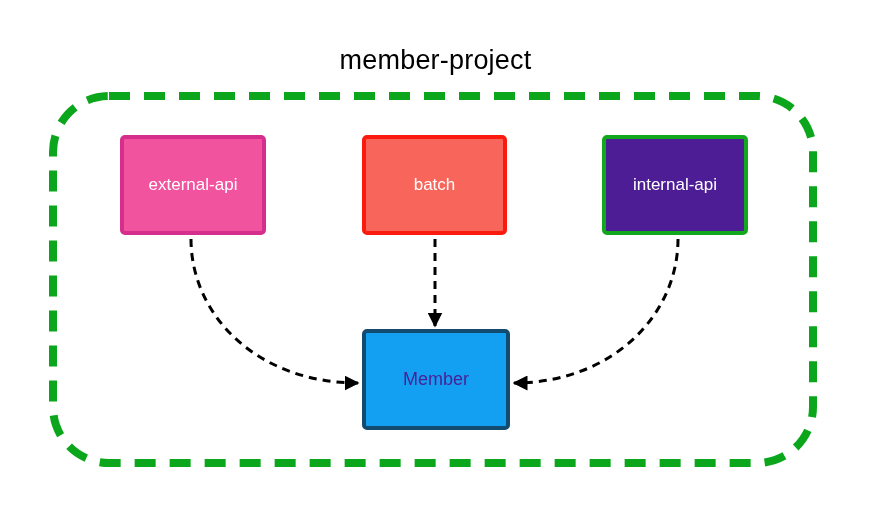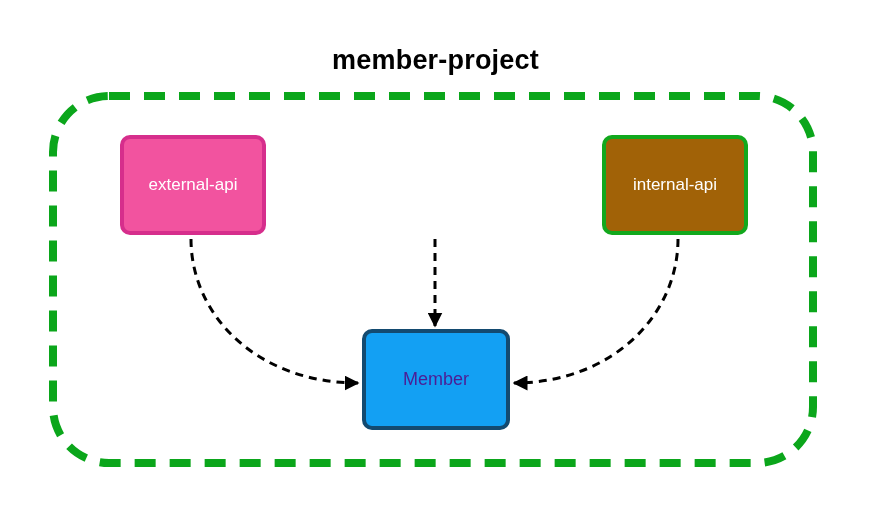--- a/index.html
+++ b/index.html
@@ -20,29 +20,29 @@
     left: 0;
     top: 0;
   }
   .diagram-title {
     position: absolute;
     top: 45px;
     left: 0;
     width: 871px;
     text-align: center;
     font-size: 27px;
-    font-weight: 700;
+    font-weight: 400;
     letter-spacing: 0.2px;
     color: #000000;
   }
   .node {
     position: absolute;
     box-sizing: border-box;
     border: 4px solid;
-    border-radius: 10px;
+    border-radius: 5px;
     display: flex;
     align-items: center;
     justify-content: center;
     font-size: 17px;
     font-weight: 400;
   }
   .node span { pointer-events: none; }
   .node-external { left: 120px; top: 135px; width: 146px; height: 100px; }
   .node-batch    { left: 362px; top: 135px; width: 145px; height: 100px; }
   .node-internal { left: 602px; top: 135px; width: 146px; height: 100px; }
@@ -68,22 +68,25 @@
 
     <path d="M678,239 C678,316 611,383 514,383" fill="none" stroke-width="3" stroke-dasharray="8 6" marker-end="url(#arrowhead)" style="stroke: rgb(0, 0, 0);"></path>
   </svg>
 
   <div class="diagram-title">member-project</div>
 
   <div class="node node-external" style="background: rgb(242, 83, 159); border-color: rgb(214, 46, 140); color: rgb(255, 255, 255);">
     <span>external-api</span>
   </div>
 
+  <div class="node node-batch" style="background: rgb(248, 101, 90); border-color: rgb(251, 26, 14); color: rgb(255, 255, 255);">
+    <span>batch</span>
+  </div>
 
-  <div class="node node-internal" style="background: #a16207; border-color: rgb(18, 168, 29); color: rgb(255, 255, 255);">
+  <div class="node node-internal" style="background: #4c1d95; border-color: rgb(18, 168, 29); color: rgb(255, 255, 255);">
     <span>internal-api</span>
   </div>
 
   <div class="node node-member" style="background: rgb(19, 160, 243); border-color: rgb(19, 74, 112); color: #4c1d95;">
     <span>Member</span>
   </div>
 
 </div>
 
 </body></html>

